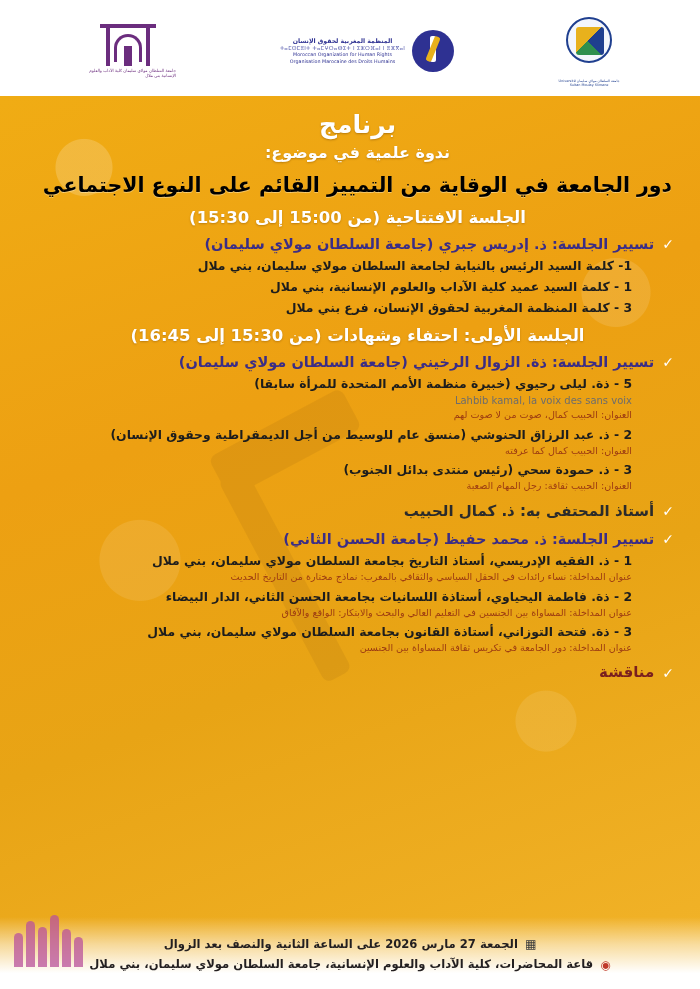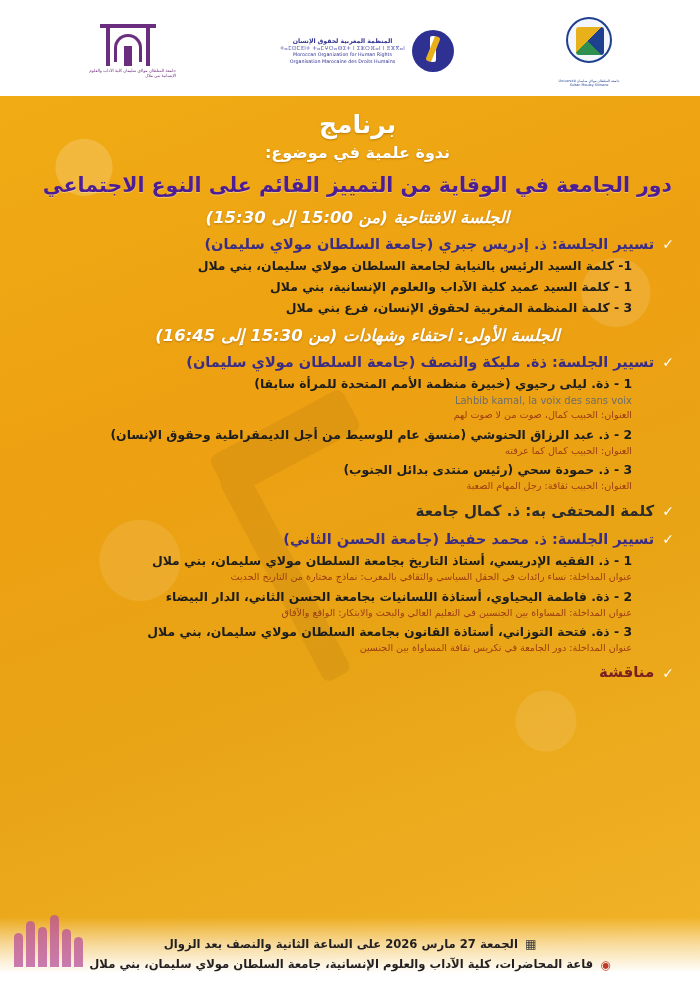--- a/index.html
+++ b/index.html
@@ -134,30 +134,29 @@
   .kicker {
     font-size: 25px; color: #ffffff; font-weight: bold;
     text-shadow: 0 1px 2px rgba(120,70,0,.45);
     margin-top: 4px;
   }
   .subkicker {
     font-size: 16px; color: #ffffff; font-weight: bold; margin-top: 4px;
     text-shadow: 0 1px 2px rgba(120,70,0,.4);
   }
   .maintitle {
-    font-size: 20.5px; color: #4c1d95; font-weight: bold;
+    font-size: 20.5px; color: #000000; font-weight: bold;
     margin-top: 10px; line-height: 1.35;
     text-shadow: 0 1px 0 rgba(255,255,255,.35);
     text-align: center;
   }
   .session-head {
     font-size: 16.5px; color: #ffffff; font-weight: bold;
     margin-top: 8px; margin-bottom: 2px;
     text-shadow: 0 1px 2px rgba(120,70,0,.4);
-    font-style: italic;
   }
   .row {
     display: flex; align-items: flex-start; justify-content: flex-start;
     gap: 8px; margin-top: 7px;
   }
   .check {
     flex: 0 0 auto; color: #ffffff; font-size: 14px; line-height: 1.2;
     margin-top: 2px;
   }
   .moderator {
@@ -257,34 +256,34 @@
     </div>
     <div class="list">
       <div class="item">1- كلمة السيد الرئيس بالنيابة لجامعة السلطان مولاي سليمان، بني ملال</div>
       <div class="item">1 - كلمة السيد عميد كلية الآداب والعلوم الإنسانية، بني ملال</div>
       <div class="item">3 - كلمة المنظمة المغربية لحقوق الإنسان، فرع بني ملال</div>
     </div>
 
     <div class="session-head">الجلسة الأولى: احتفاء وشهادات (من 15:30 إلى 16:45)</div>
     <div class="row">
       <span class="check">✓</span>
-      <span class="moderator">تسيير الجلسة: ذة. مليكة والنصف (جامعة السلطان مولاي سليمان)</span>
+      <span class="moderator">تسيير الجلسة: ذة. الزوال الرخيني (جامعة السلطان مولاي سليمان)</span>
     </div>
     <div class="list">
-      <div class="item">1 - ذة. ليلى رحيوي (خبيرة منظمة الأمم المتحدة للمرأة سابقا)</div>
+      <div class="item">5 - ذة. ليلى رحيوي (خبيرة منظمة الأمم المتحدة للمرأة سابقا)</div>
       <div class="sub latin">Lahbib kamal, la voix des sans voix</div>
       <div class="sub">العنوان: الحبيب كمال، صوت من لا صوت لهم</div>
       <div class="item">2 - ذ. عبد الرزاق الحنوشي (منسق عام للوسيط من أجل الديمقراطية وحقوق الإنسان)</div>
       <div class="sub">العنوان: الحبيب كمال كما عرفته</div>
       <div class="item">3 - ذ. حمودة سحي (رئيس منتدى بدائل الجنوب)</div>
       <div class="sub">العنوان: الحبيب ثقافة: رجل المهام الصعبة</div>
     </div>
     <div class="row">
       <span class="check">✓</span>
-      <span class="honor">كلمة المحتفى به: ذ. كمال جامعة</span>
+      <span class="honor">أستاذ المحتفى به: ذ. كمال الحبيب</span>
     </div>
 
     <div class="row">
       <span class="check">✓</span>
       <span class="moderator">تسيير الجلسة: ذ. محمد حفيظ (جامعة الحسن الثاني)</span>
     </div>
     <div class="list">
       <div class="item">1 - ذ. الفقيه الإدريسي، أستاذ التاريخ بجامعة السلطان مولاي سليمان، بني ملال</div>
       <div class="sub">عنوان المداخلة: نساء رائدات في الحقل السياسي والثقافي بالمغرب: نماذج مختارة من التاريخ الحديث</div>
       <div class="item">2 - ذة. فاطمة اليحياوي، أستاذة اللسانيات بجامعة الحسن الثاني، الدار البيضاء</div>

